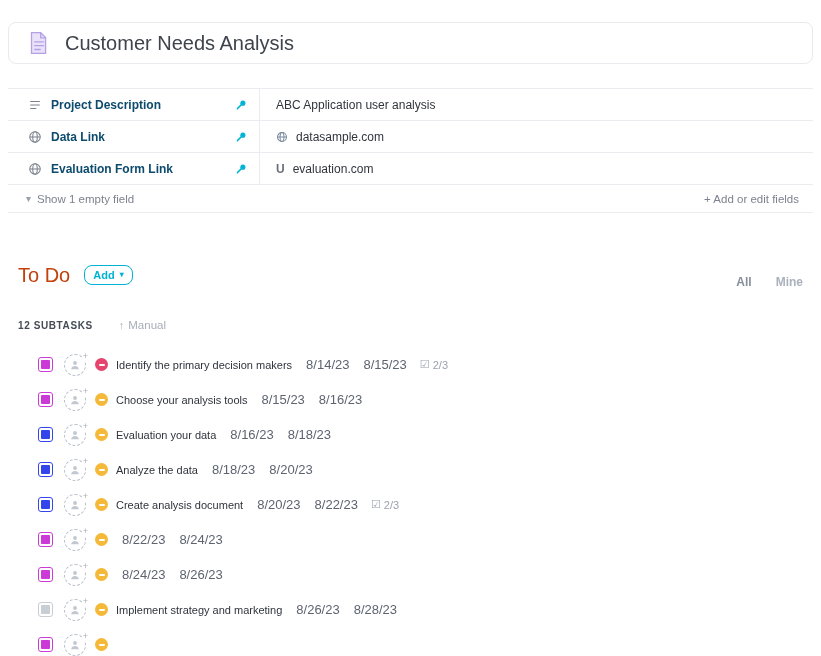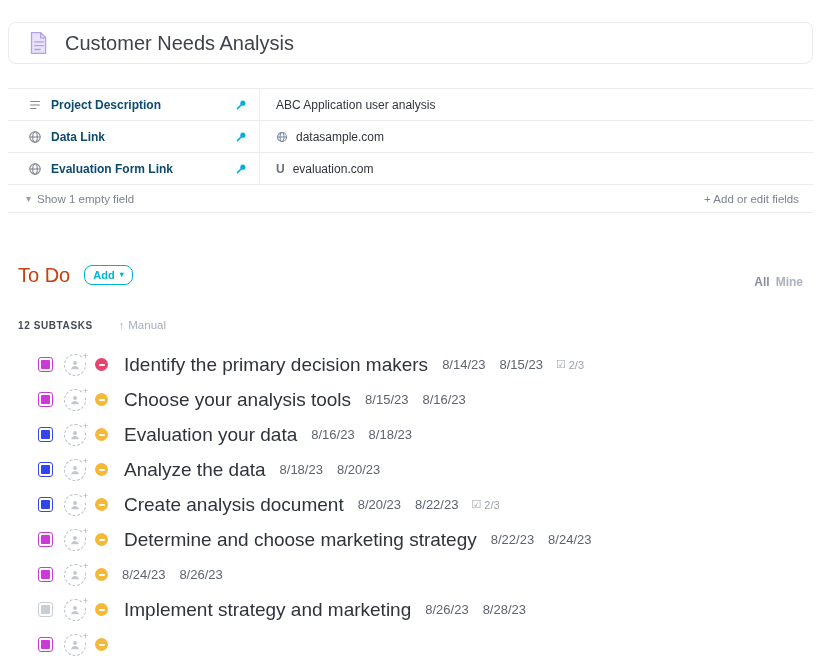--- a/index.html
+++ b/index.html
@@ -66,21 +66,21 @@
     border: 1px solid var(--accent, #00b3d4);
     color: var(--accent, #00b3d4);
     background: #fff;
     border-radius: 8px;
     font-size: 11px; font-weight: 600;
     padding: 3px 8px;
     cursor: pointer;
     font-family: "Liberation Sans", sans-serif;
   }
   .add-button .caret { color: var(--accent, #00b3d4); font-size: 8px; }
-  .todo-filters { margin-left: auto; display: flex; gap: 6px; align-self: flex-end; padding-top: 14px; }
+  .todo-filters { margin-left: auto; display: flex; gap: 24px; align-self: flex-end; padding-top: 14px; }
   .filter { font-size: 12px; font-weight: 600; cursor: pointer; }
   .filter-all { color: #868e9c; }
   .filter-mine { color: #aab1bd; }
 
   .subtasks-bar { margin-top: 30px; display: flex; align-items: center; gap: 26px; }
   .subtasks-count { font-size: 10px; font-weight: 700; letter-spacing: 0.6px; color: #454b55; }
   .sort-control { display: flex; align-items: center; gap: 4px; color: #a8aeb9; font-size: 11.5px; cursor: pointer; }
   .sort-arrow { font-size: 11px; }
 
   
@@ -117,21 +117,21 @@
     background: var(--st, #f5b93a);
     position: relative;
     cursor: pointer;
   }
   .status-dot::after {
     content: "";
     position: absolute; left: 3.5px; top: 5.5px;
     width: 6px; height: 2px; border-radius: 1px;
     background: #fff;
   }
-  .task-name { margin-left: 16px; font-size: 19px; color: #2f343c; cursor: pointer; }
+  .task-name { margin-left: 8px; font-size: 11px; color: #2f343c; cursor: pointer; }
   .task-date { margin-left: 14px; font-size: 13px; color: #5d6470; white-space: nowrap; }
   .checklist-badge { margin-left: 13px; display: flex; align-items: center; gap: 3px; color: #9ba2ad; font-size: 11px; }
   .checklist-icon { font-size: 11px; line-height: 1; }
 
   svg { display: block; }
 </style>
 </head>
 <body>
 
 <div class="header-card">
@@ -340,21 +340,20 @@
     <span class="task-checkbox" style="--cb: #cb3ad6;">
           <span class="cb-inner"></span>
         </span>
     <span class="assignee">
       <svg viewBox="0 0 16 16" width="12" height="12" fill="#c2c8d0">
         <circle cx="8" cy="5.3" r="2.6"></circle>
         <path d="M2.8 13.5c.6-2.7 2.7-4.2 5.2-4.2s4.6 1.5 5.2 4.2z"></path>
       </svg>
     </span>
     <span class="status-dot" style="--st: #f5b93a;"></span>
-    <span class="task-name">Determine and choose marketing strategy</span>
     <span class="task-date">8/22/23</span>
     <span class="task-date">8/24/23</span>
 
   </div>
       <div class="task-row">
     <span class="task-checkbox" style="--cb: #cb3ad6;">
           <span class="cb-inner"></span>
         </span>
     <span class="assignee">
       <svg viewBox="0 0 16 16" width="12" height="12" fill="#c2c8d0">

